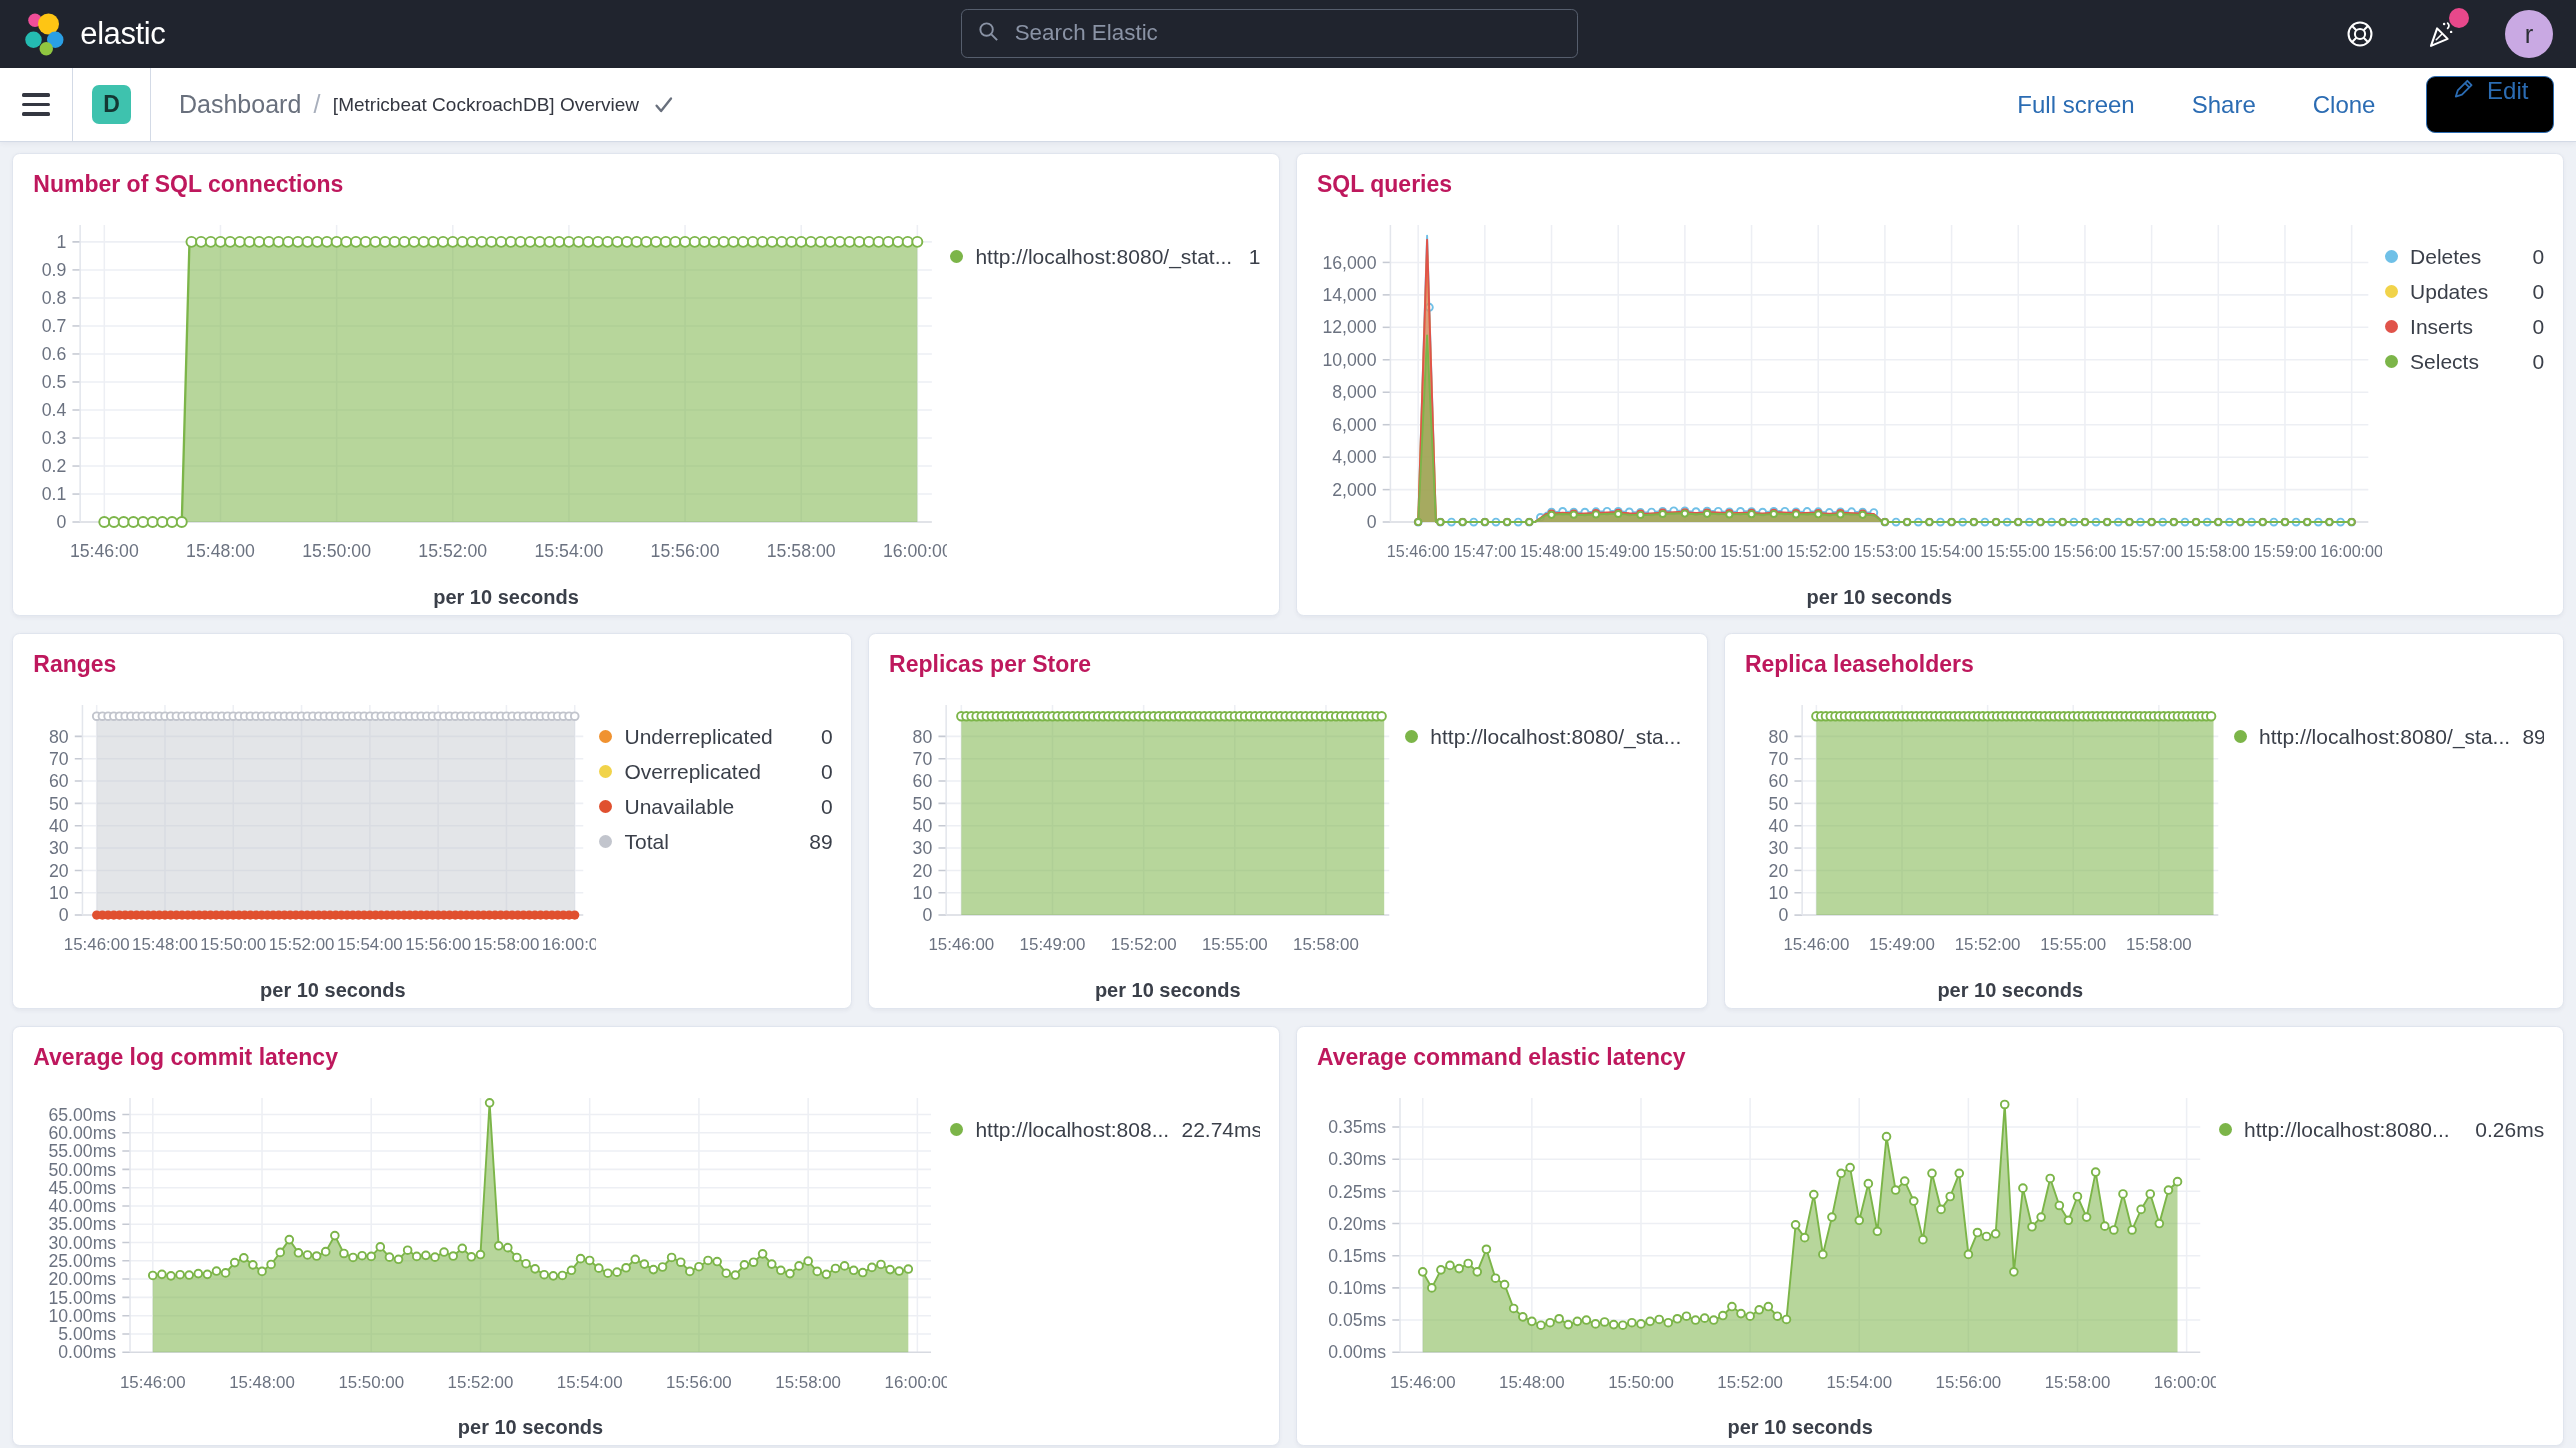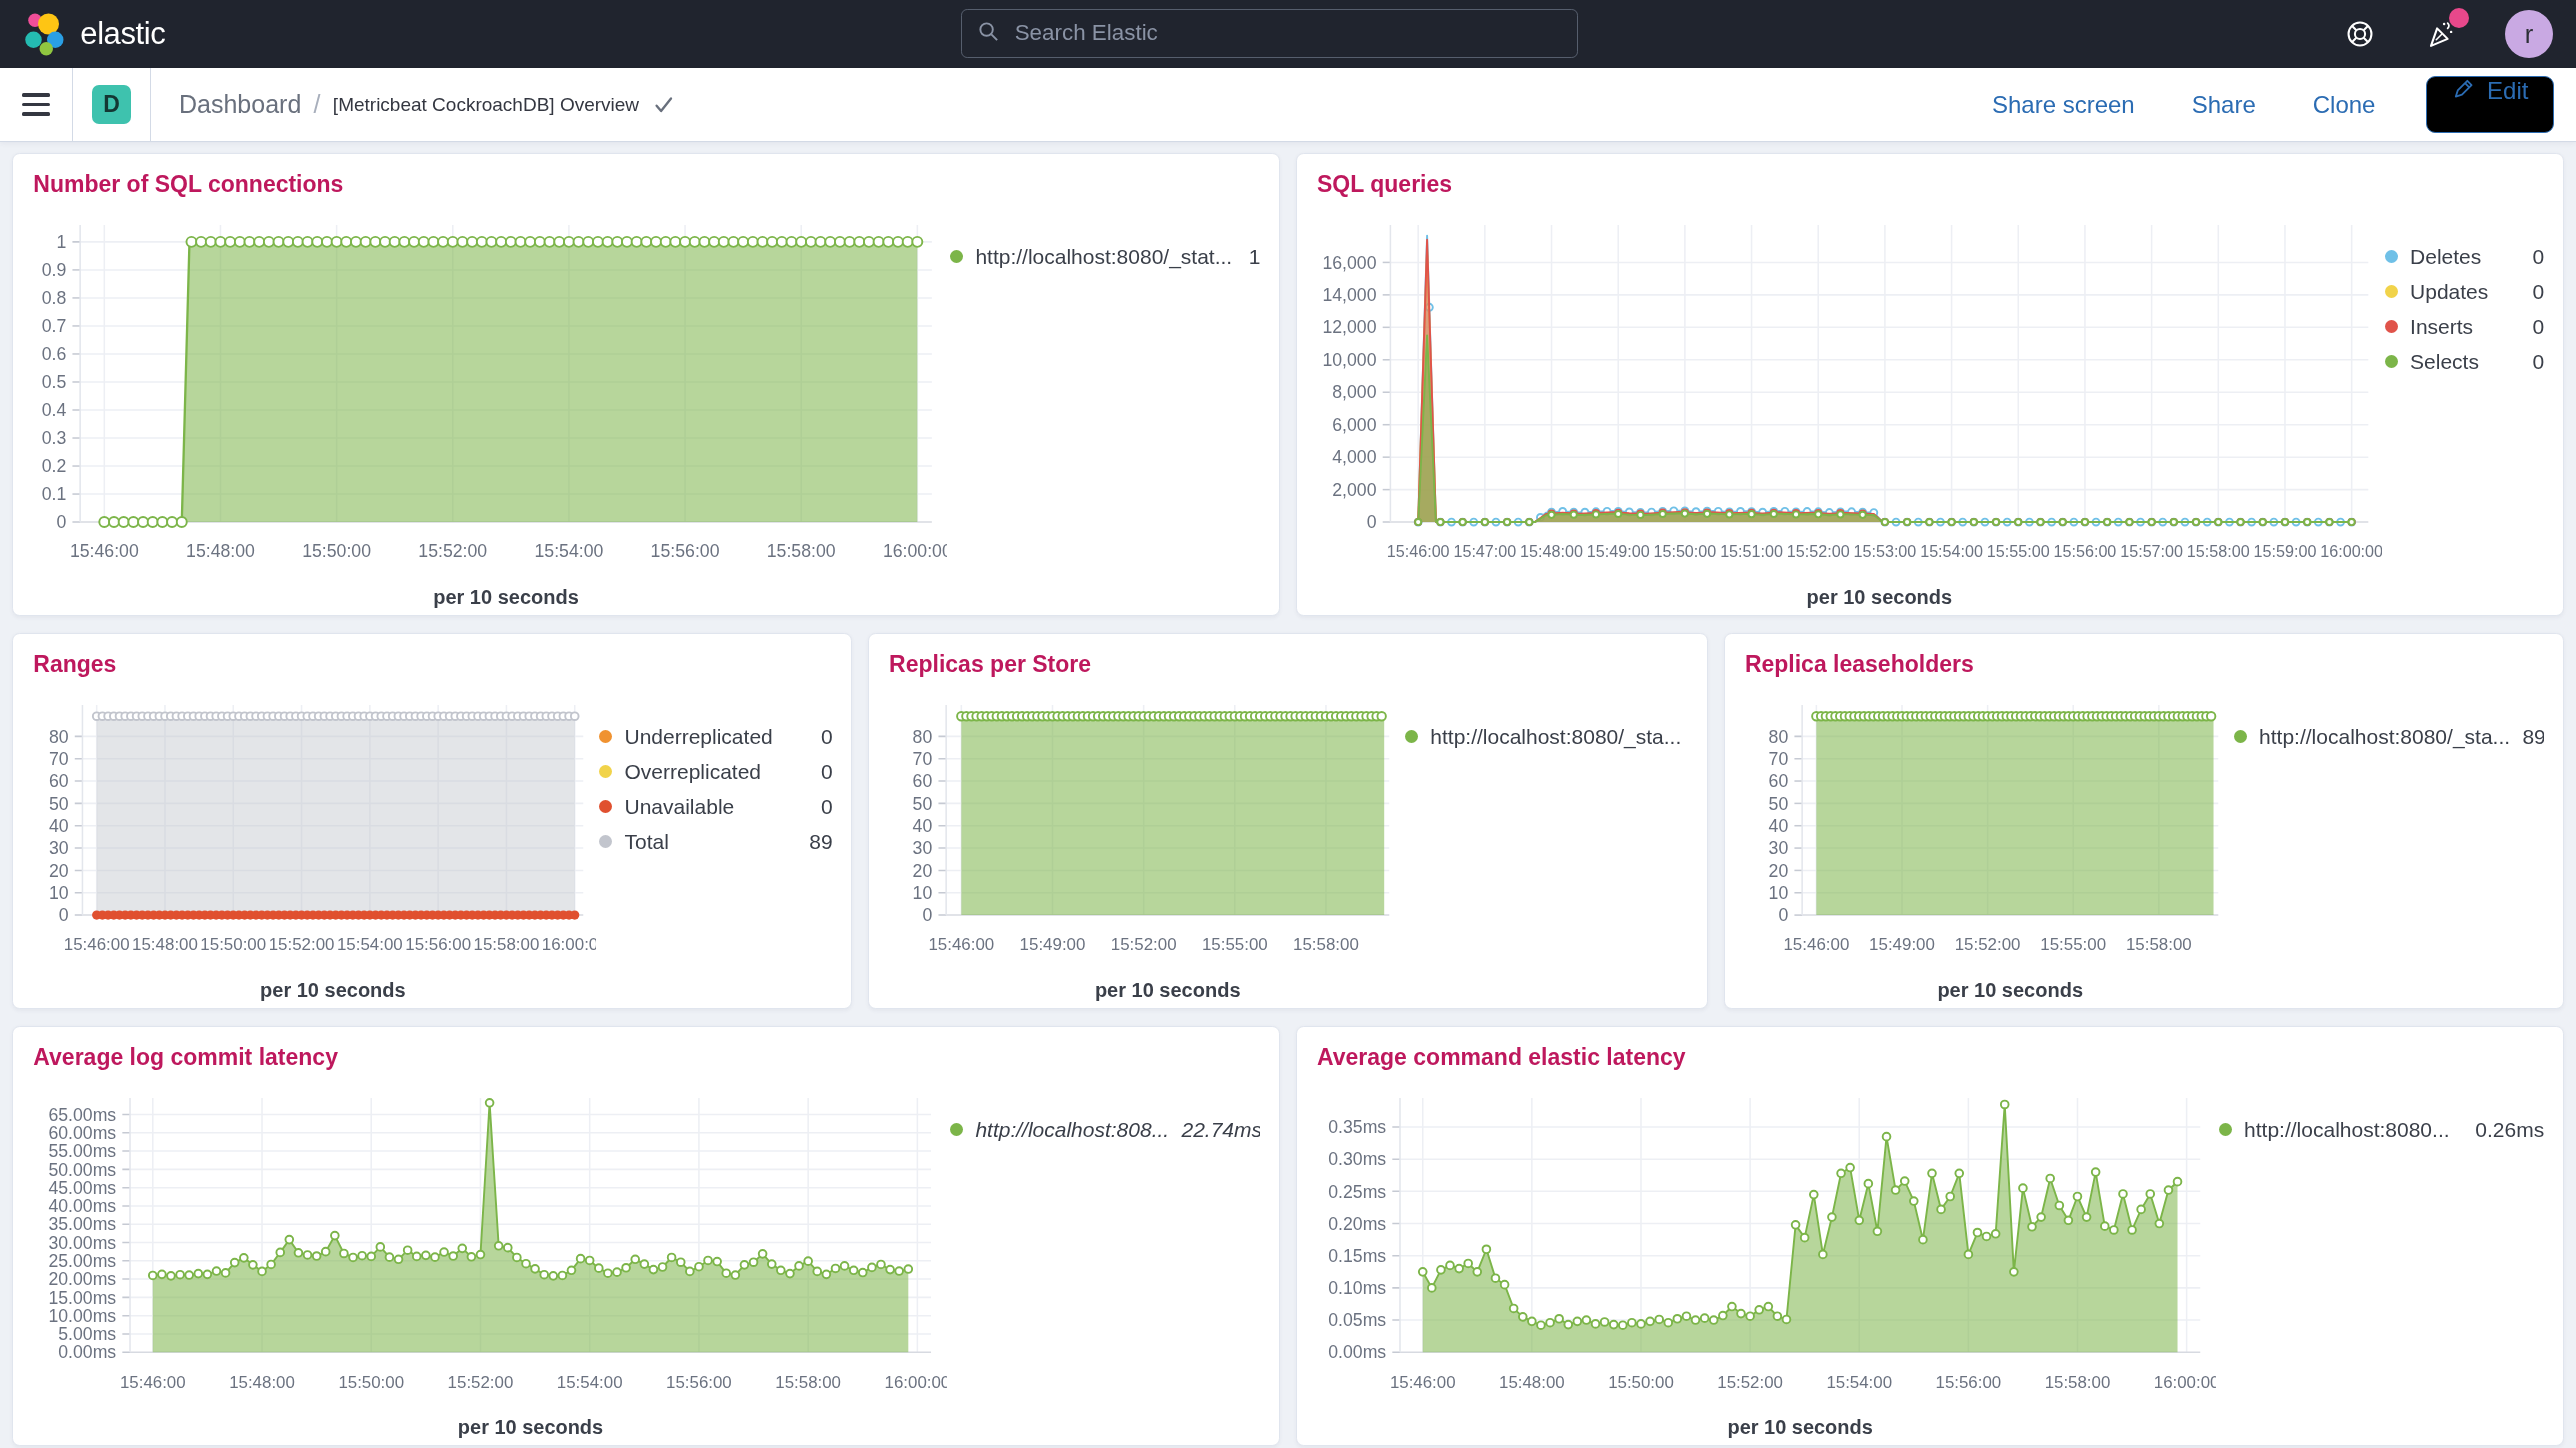--- a/index.html
+++ b/index.html
@@ -116,21 +116,21 @@
     <span class="crumb-root">Dashboard</span>
     <span class="crumb-sep">/</span>
     <span class="crumb-title">[Metricbeat CockroachDB] Overview</span>
     <span class="crumb-check">
       <svg width="21.6" height="21.6" viewBox="0 0 24 24" fill="none" stroke="#69707d" stroke-width="2.6" stroke-linecap="round" stroke-linejoin="round">
         <polyline points="4,13 9,19 20,5"></polyline>
       </svg>
     </span>
   </div>
   <div class="tb-actions">
-    <button class="tb-link">Share screen</button>
+    <button class="tb-link">Full screen</button>
     <button class="tb-link">Share</button>
     <button class="tb-link">Clone</button>
     <button class="edit-btn">
       <span>
         <svg width="23" height="23" viewBox="0 0 30 30" fill="none" stroke="#2b6cb3" stroke-width="2.4" stroke-linejoin="round">
           <path d="M5 25.5 L7.5 17.5 L20 5 L25.5 10.5 L13 23 Z"></path>
           <path d="M17 8 L22.5 13.5"></path>
         </svg>
       </span>
       <span>Edit</span>
@@ -1234,21 +1234,21 @@
           <circle cx="1068.6" cy="251.9" r="5" fill="#ffffff" stroke="#7CB549" stroke-width="2.5"></circle>
           <circle cx="1080.4" cy="248.6" r="5" fill="#ffffff" stroke="#7CB549" stroke-width="2.5"></circle>
           <circle cx="1092.3" cy="254.3" r="5" fill="#ffffff" stroke="#7CB549" stroke-width="2.5"></circle>
           <circle cx="1104.1" cy="257.2" r="5" fill="#ffffff" stroke="#7CB549" stroke-width="2.5"></circle>
           <circle cx="1116.0" cy="250.5" r="5" fill="#ffffff" stroke="#7CB549" stroke-width="2.5"></circle>
           <circle cx="1127.8" cy="246.7" r="5" fill="#ffffff" stroke="#7CB549" stroke-width="2.5"></circle>
           <circle cx="1139.7" cy="253.4" r="5" fill="#ffffff" stroke="#7CB549" stroke-width="2.5"></circle>
           <circle cx="1151.5" cy="255.3" r="5" fill="#ffffff" stroke="#7CB549" stroke-width="2.5"></circle>
           <circle cx="1163.4" cy="252.7" r="5" fill="#ffffff" stroke="#7CB549" stroke-width="2.5"></circle>
         </svg>
-      <div class="legend" style="width: 332px; font-style: italic;">
+      <div class="legend" style="width: 332px;">
           <div class="legend-item">
             <span class="dot" style="background: rgb(124, 181, 73);"></span>
             <span>http://localhost:808...</span>
             <span class="lv">22.74ms</span>
           </div>
         </div>
     </div>
   </div>
 
   <div class="panel span3">

